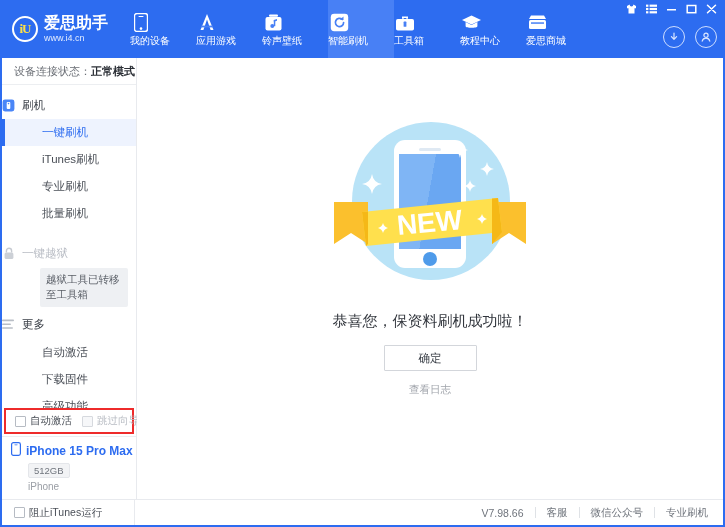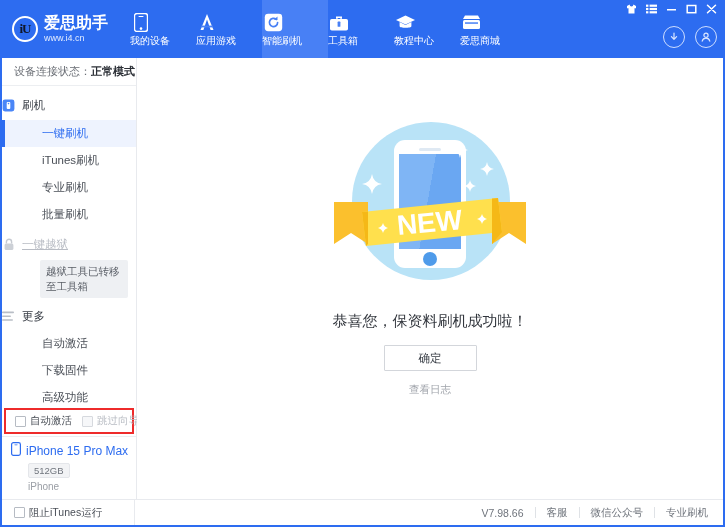--- a/index.html
+++ b/index.html
@@ -29,21 +29,21 @@
     width: 130px; height: 58px;
     display: flex; align-items: center;
     padding-left: 12px;
     gap: 6px;
   }
   .logo-mark {
     width: 26px; height: 26px;
     border: 2px solid #ffffff;
     border-radius: 50%;
     display: flex; align-items: center; justify-content: center;
-    color: #0f172a; font-size: 13px; font-weight: bold;
+    color: #fde047; font-size: 13px; font-weight: bold;
     font-family: "Liberation Serif", serif;
     letter-spacing: -1px;
     flex: 0 0 26px;
   }
   .logo-text { display: flex; flex-direction: column; line-height: 1; }
   .logo-cn {
     color: #ffffff; font-size: 16px; font-weight: bold;
     letter-spacing: 0px;
   }
   .logo-url {
@@ -180,21 +180,21 @@
     border-radius: 1px; flex: 0 0 11px;
   }
   .chk.disabled .box { border-color: #d6d9de; background: #f6f7f9; }
 
   .device {
     padding: 5px 0 7px 9px;
     border-top: 1px solid #eceef1;
   }
   .dev-name {
     display: flex; align-items: center; gap: 5px;
-    color: #2d6cf0; font-size: 12px; font-weight: normal;
+    color: #2d6cf0; font-size: 12px; font-weight: bold;
     white-space: nowrap;
   }
   .dev-cap {
     display: inline-block; margin: 4px 0 0 17px;
     font-size: 9.5px; color: #70757d;
     background: #f2f3f5; border: 1px solid #e4e6ea;
     border-radius: 2px; padding: 1px 5px;
   }
   .dev-type {
     margin: 3px 0 0 17px; font-size: 10px; color: #9a9ea5;
@@ -321,20 +321,32 @@
       <div class="nav-item">
         <span class="nav-ico">
           <svg width="20" height="19" viewBox="0 0 20 19">
               <path d="M10 1 L16.5 17 H13.6 L10 6.5 L6.4 17 H3.5 Z" fill="#fff"></path>
               <rect x="4" y="12.6" width="12" height="1.8" fill="#4880f5"></rect>
             </svg>
         </span>
         <span class="nav-label">应用游戏</span>
       </div>
 
+      <div class="nav-item">
+        <span class="nav-ico">
+          <svg width="19" height="19" viewBox="0 0 19 19">
+              <rect x="1.5" y="4" width="16" height="13.5" rx="2" fill="#fff"></rect>
+              <rect x="5" y="1.5" width="9" height="2.2" rx="1" fill="#fff"></rect>
+              <circle cx="8.3" cy="13" r="2" fill="#4880f5"></circle>
+              <rect x="9.8" y="7" width="1.5" height="6.2" fill="#4880f5"></rect>
+              <path d="M9.8 7 L13 6 L13 7.8 L9.8 8.8 Z" fill="#4880f5"></path>
+            </svg>
+        </span>
+        <span class="nav-label">铃声壁纸</span>
+      </div>
 
       <div class="nav-item active">
         <span class="nav-ico">
           <svg width="19" height="19" viewBox="0 0 19 19">
               <rect x="0.8" y="0.8" width="17.4" height="17.4" rx="3.4" fill="#fff"></rect>
               <path d="M13.6 9.5 a4.1 4.1 0 1 1 -1.3 -3" fill="none" stroke="#4880f5" stroke-width="1.7" stroke-linecap="round"></path>
               <path d="M13.5 3.4 L13.5 7.1 L9.9 6.7 Z" fill="#4880f5"></path>
             </svg>
         </span>
         <span class="nav-label">智能刷机</span>
@@ -449,21 +461,21 @@
         <div class="menu-item">
           <span>iTunes刷机</span>
         </div>
         <div class="menu-item">
           <span>专业刷机</span>
         </div>
         <div class="menu-item">
           <span>批量刷机</span>
         </div>
 
-        <div class="menu-group locked" style="margin-top:3px;text-decoration:underline;">
+        <div class="menu-group locked" style="margin-top:12px;">
           <span class="gicon">
             <svg width="12" height="13" viewBox="0 0 12 13">
                 <path d="M3.4 5.6 V3.9 a2.6 2.6 0 0 1 5.2 0 V5.6" fill="none" stroke="#c6cad1" stroke-width="1.4"></path>
                 <rect x="1.6" y="5.5" width="8.8" height="6.6" rx="1.6" fill="#ccd0d6"></rect>
               </svg>
           </span>
           <span>一键越狱</span>
         </div>
         <div class="tooltip">越狱工具已转移至工具箱</div>
 

